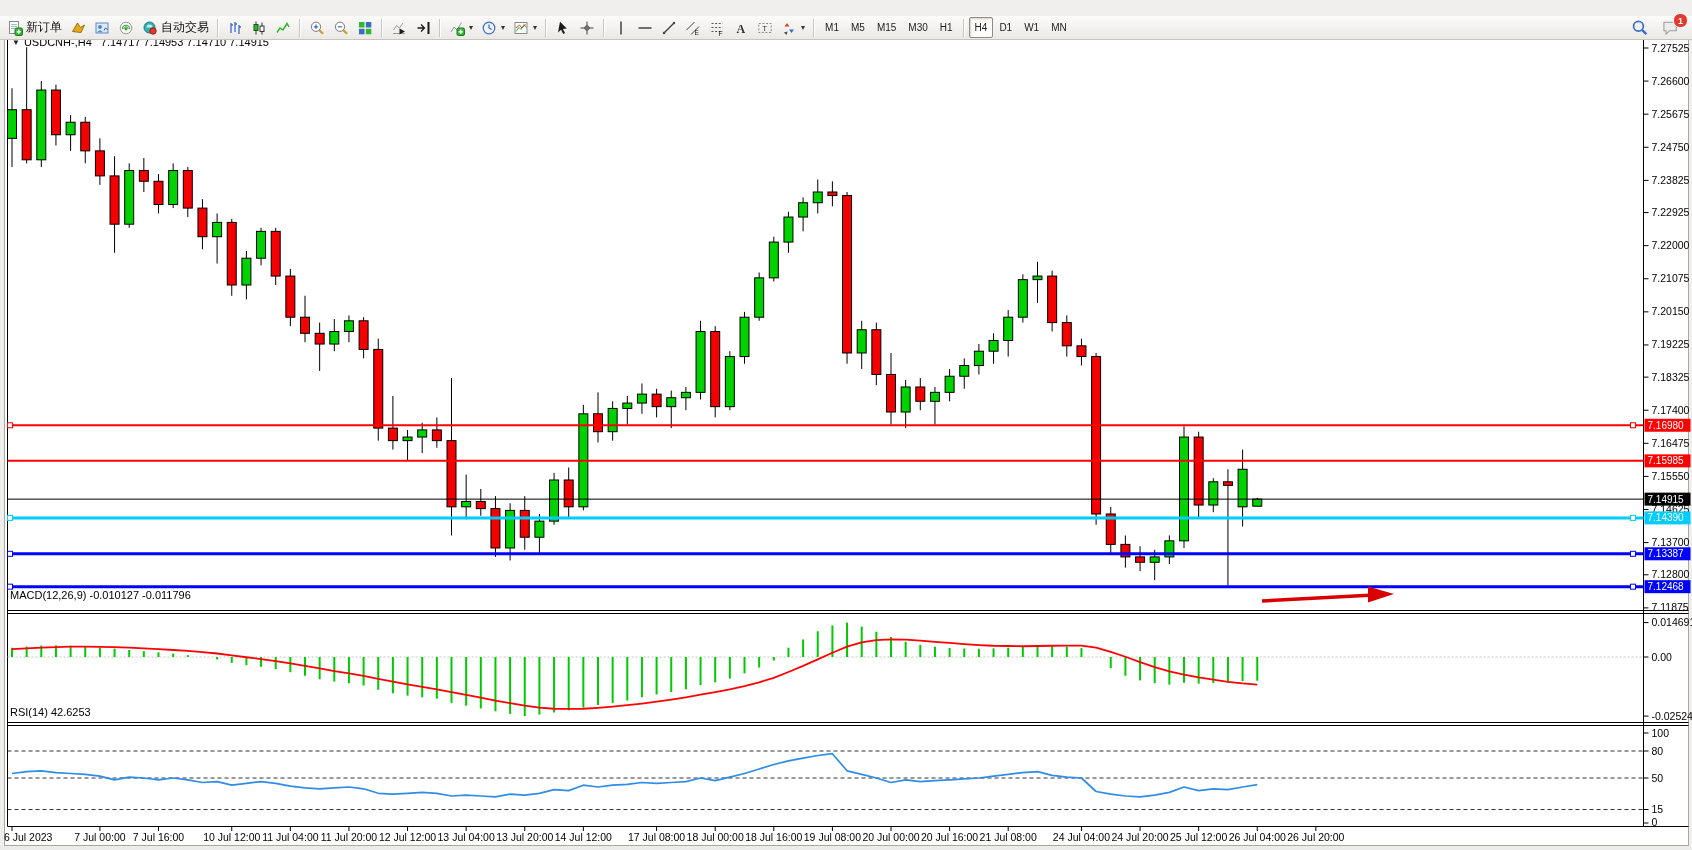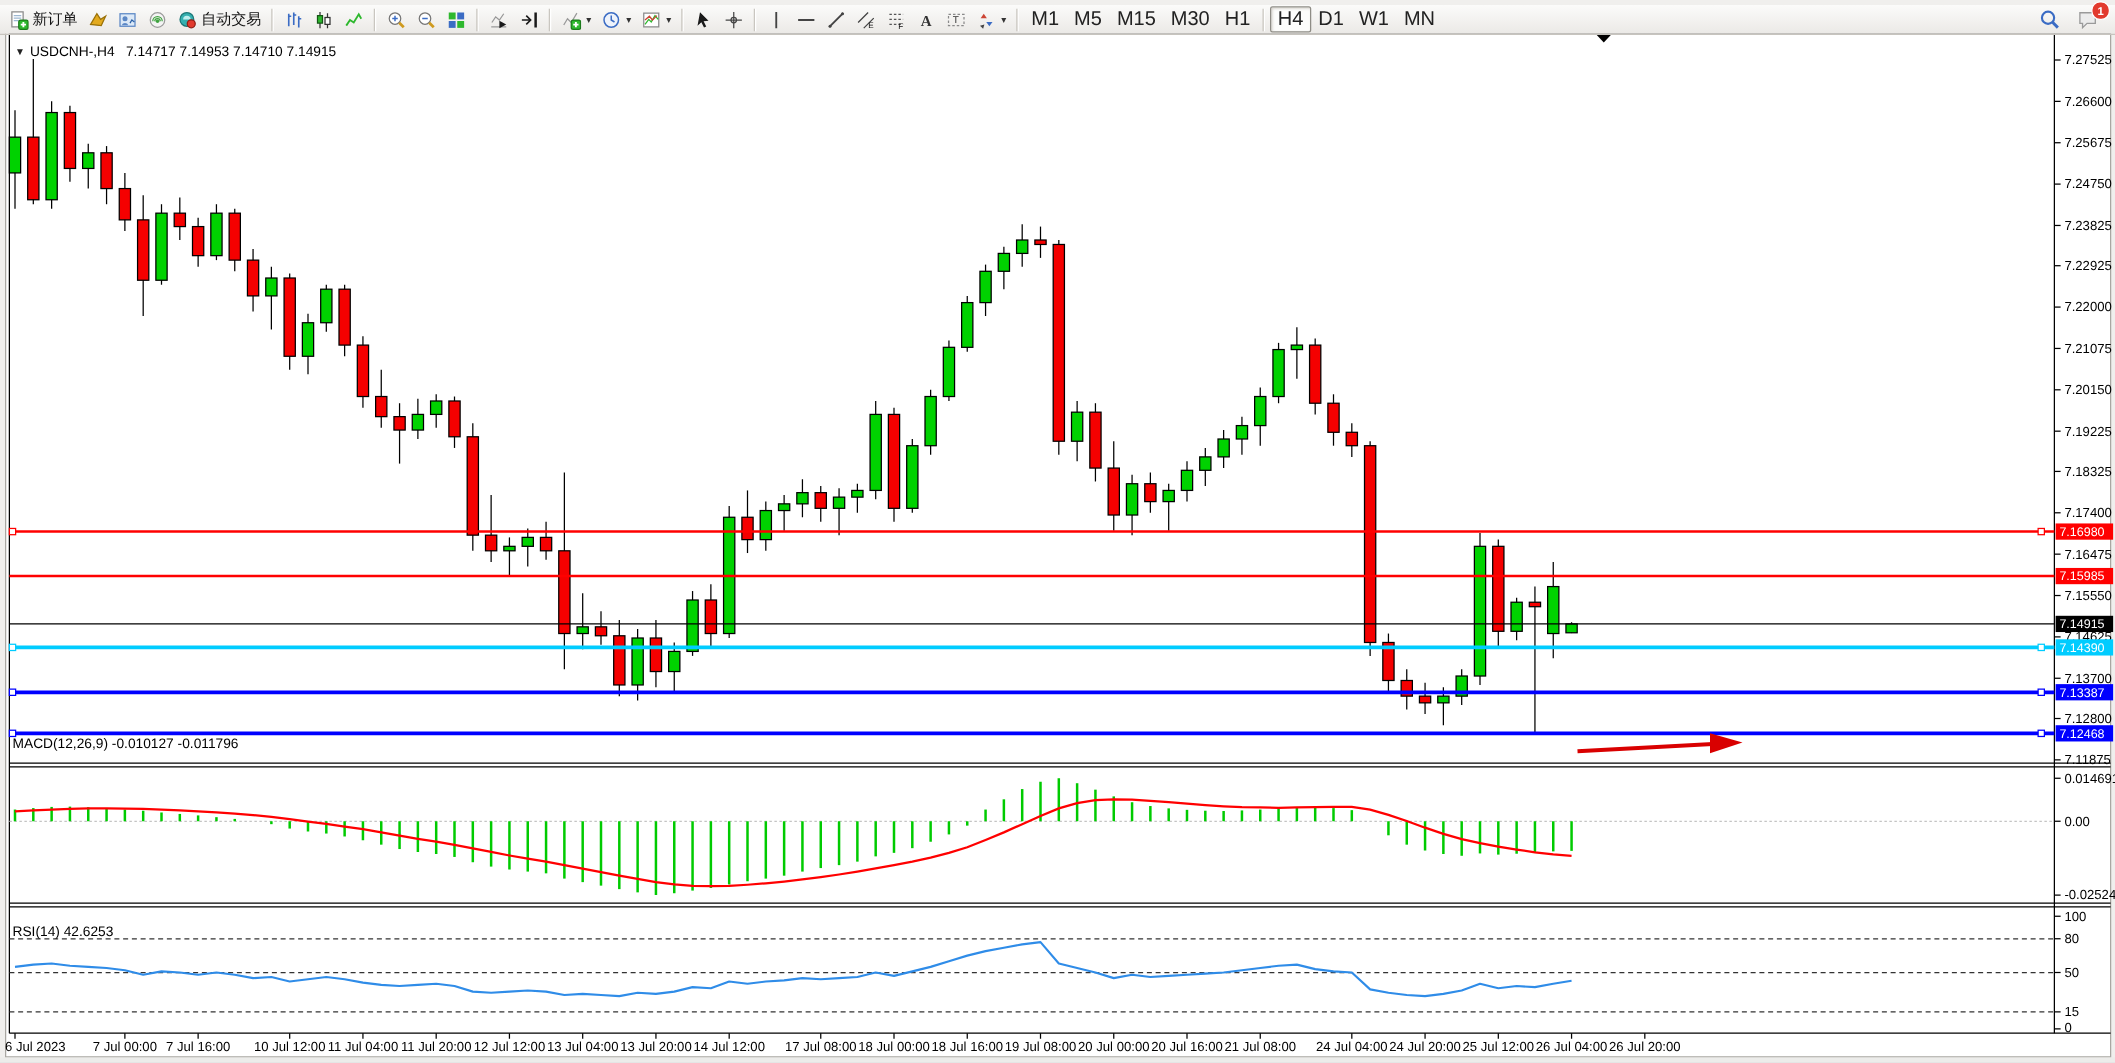--- a/index.html
+++ b/index.html
@@ -1,26 +1,26 @@
 <!DOCTYPE html>
 <html><head>
 <meta charset="utf-8">
 <style>
   html,body{margin:0;padding:0;background:#d8d8d8;}
   #app{position:relative;width:1692px;height:850px;background:#f0efed;overflow:hidden;
        font-family:"Liberation Sans","DejaVu Sans",sans-serif;}
   
-  .toolbar{position:absolute;top:4px;left:0;width:1692px;height:24px;z-index:5;
+  .toolbar{position:absolute;top:16px;left:0;width:1692px;height:24px;z-index:5;
     background:linear-gradient(#fbfbfa,#ebe9e6);border-bottom:1px solid #c7c4be;
     display:flex;align-items:center;padding:0 3px;box-sizing:border-box;}
   .tbtn{height:21px;display:flex;align-items:center;gap:3px;padding:0 3px;
     border:1px solid transparent;border-radius:2px;cursor:default;flex:0 0 auto;}
   .tbtn svg{display:block;}
   .tbtn .cjk{font-size:12px;color:#111;white-space:nowrap;}
-  .tf{font-size:16px;color:#222;padding:0 5px;height:19px;display:flex;align-items:center;border:1px solid transparent;border-radius:2px;}
+  .tf{font-size:10px;color:#222;padding:0 5px;height:19px;display:flex;align-items:center;border:1px solid transparent;border-radius:2px;}
   .tf.active{background:#fdfdfc;border:1px solid #8f8d86;box-shadow:inset 1px 1px 2px #d6d3cc;}
   .tsep{width:0;height:18px;border-left:1px solid #c9c6c0;border-right:1px solid #fff;margin:0 4px;flex:0 0 auto;}
   .caret{font-size:8px;color:#333;margin-left:1px;}
   .tb-right{margin-left:auto;display:flex;align-items:center;gap:6px;padding-right:6px;}
   .badge{position:absolute;top:-4px;right:-6px;background:#e23a2e;color:#fff;font-size:9px;
     min-width:13px;height:13px;border-radius:7px;display:flex;align-items:center;justify-content:center;
     border:1px solid #fff;font-weight:bold;}
   .chatwrap{position:relative;}
   
   .ovl{position:absolute;z-index:3;font-size:11px;color:#000;white-space:nowrap;}
@@ -656,14 +656,14 @@
         <text x="1257.25" y="841" text-anchor="middle">26 Jul 04:00</text>
         <line x1="1315.8500000000001" y1="826.5" x2="1315.8500000000001" y2="831" stroke="#000"></line>
         <text x="1315.8500000000001" y="841" text-anchor="middle">26 Jul 20:00</text>
       </g>
     </svg>
 
   <div class="ovl" style="left:12px;top:36px;">
     <span class="tri">▼</span><span>USDCNH-,H4</span><span class="gap"></span><span>7.14717 7.14953 7.14710 7.14915</span>
   </div>
   <div class="ovl" style="left:10px;top:589px;">MACD(12,26,9) -0.010127 -0.011796</div>
-  <div class="ovl" style="left:10px;top:740px;">RSI(14) 42.6253</div>
+  <div class="ovl" style="left:10px;top:706px;">RSI(14) 42.6253</div>
 </div>
 
 </body></html>

